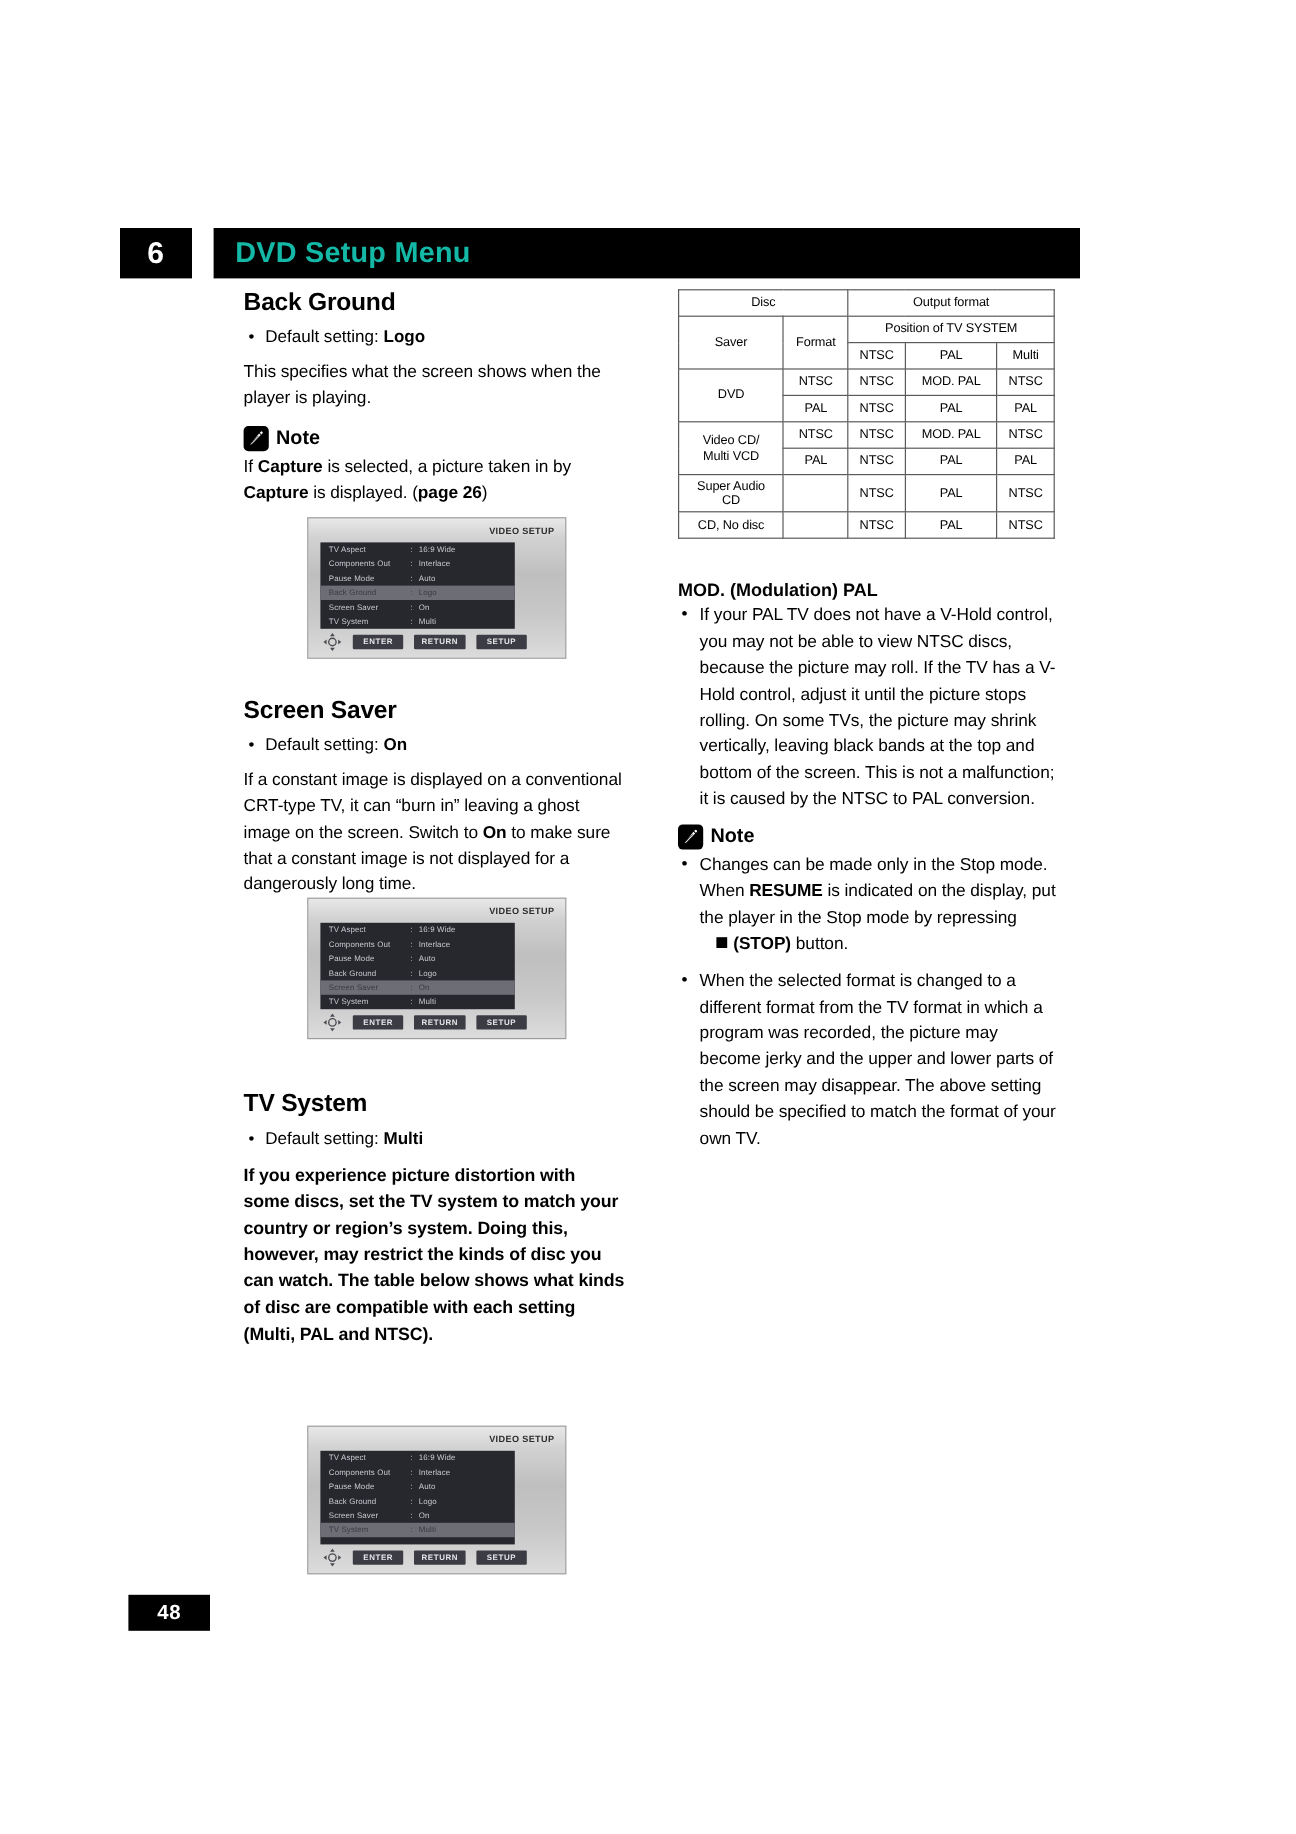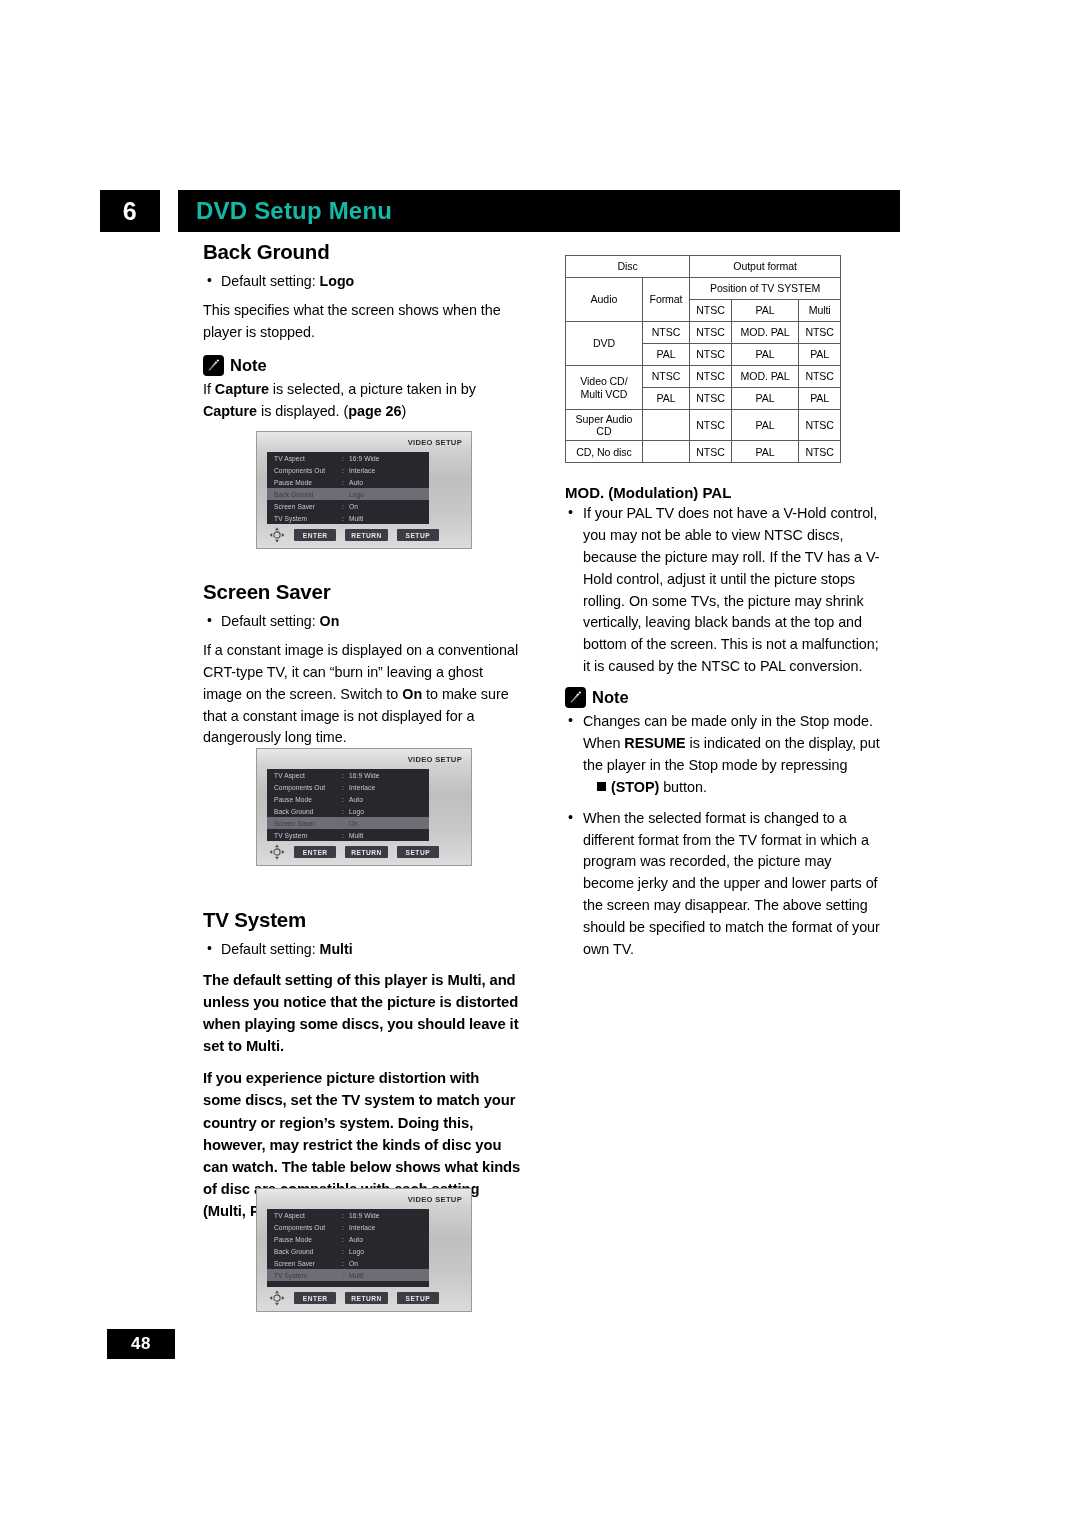--- a/index.html
+++ b/index.html
@@ -157,22 +157,22 @@
     display: inline-block;
     width: 9px; height: 9px;
     background: #000;
     margin-right: 5px;
     vertical-align: 1px;
   }
 
   
   .disc-table-wrap {
     position: absolute;
-    left: 565px; top: 255px;
-    width: 276px;
+    left: 565px; top: 241px;
+    width: 314px;
     border-radius: 31px;
   }
   table.disc-table {
     border-collapse: collapse;
     width: 100%;
     font-size: 10.6px;
     background: #fff;
   }
   table.disc-table td {
     border: 1px solid #5a5a5a;
@@ -278,21 +278,21 @@
   <div class="header">
     <div class="header-chapter">6</div>
     <div class="header-gap"></div>
     <div class="header-bar">DVD Setup Menu</div>
   </div>
 
   <div class="col-left">
 
     <h2 class="section-title">Back Ground</h2>
     <p class="bullet-default"><span>Default setting: </span><b>Logo</b></p>
-    <p class="body-text">This specifies what the screen shows when the player is stopped.</p>
+    <p class="body-text">This specifies what the screen shows when the player is playing.</p>
 
     <div class="note-head">
       <span class="note-icon">
         <svg width="15" height="15" viewBox="0 0 15 15">
           <path d="M3.2 11.6 L2.4 12.6 L3.9 12.0 L11.3 4.6 L9.9 3.2 Z" fill="#ffffff"></path>
           <path d="M10.5 2.6 L11.9 4.0 L12.8 3.1 Q13.2 2.6 12.7 2.1 L12.2 1.6 Q11.8 1.2 11.3 1.7 Z" fill="#ffffff"></path>
           <path d="M3.6 11.1 L9.6 5.1" stroke="#000" stroke-width="0.55" fill="none"></path>
         </svg>
       </span>
       <span class="note-label">Note</span>
@@ -302,34 +302,33 @@
     <div style="height:146px"></div>
 
     <h2 class="section-title">Screen Saver</h2>
     <p class="bullet-default"><span>Default setting: </span><b>On</b></p>
     <p class="body-text"><span>If a constant image is displayed on a conventional CRT-type TV, it can “burn in” leaving a ghost image on the screen. Switch to </span><b>On</b><span> to make sure that a constant image is not displayed for a dangerously long time.</span></p>
 
     <div style="height:148px"></div>
 
     <h2 class="section-title">TV System</h2>
     <p class="bullet-default"><span>Default setting: </span><b>Multi</b></p>
-    <p class="body-bold"><span>The default setting of this player is </span><b>Multi</b><span>, and unless you notice that the picture is distorted when playing some discs, you should leave it set to </span><b>Multi</b><span>.</span></p>
     <p class="body-bold"><span>If you experience picture distortion with some discs, set the TV system to match your country or region’s system. Doing this, however, may restrict the kinds of disc you can watch. The table below shows what kinds of disc are compatible with each setting (</span><b>Multi</b><span>, </span><b>PAL</b><span> and </span><b>NTSC</b><span>).</span></p>
 
   </div>
 
   <div class="disc-table-wrap">
     <table class="disc-table">
       <tbody>
         <tr>
           <td colspan="2">Disc</td>
           <td colspan="3">Output format</td>
         </tr>
         <tr>
-          <td rowspan="2">Audio</td>
+          <td rowspan="2">Saver</td>
           <td rowspan="2">Format</td>
           <td colspan="3">Position of TV SYSTEM</td>
         </tr>
         <tr>
           <td>NTSC</td>
           <td>PAL</td>
           <td>Multi</td>
         </tr>
         <tr>
           <td rowspan="2">DVD</td>

